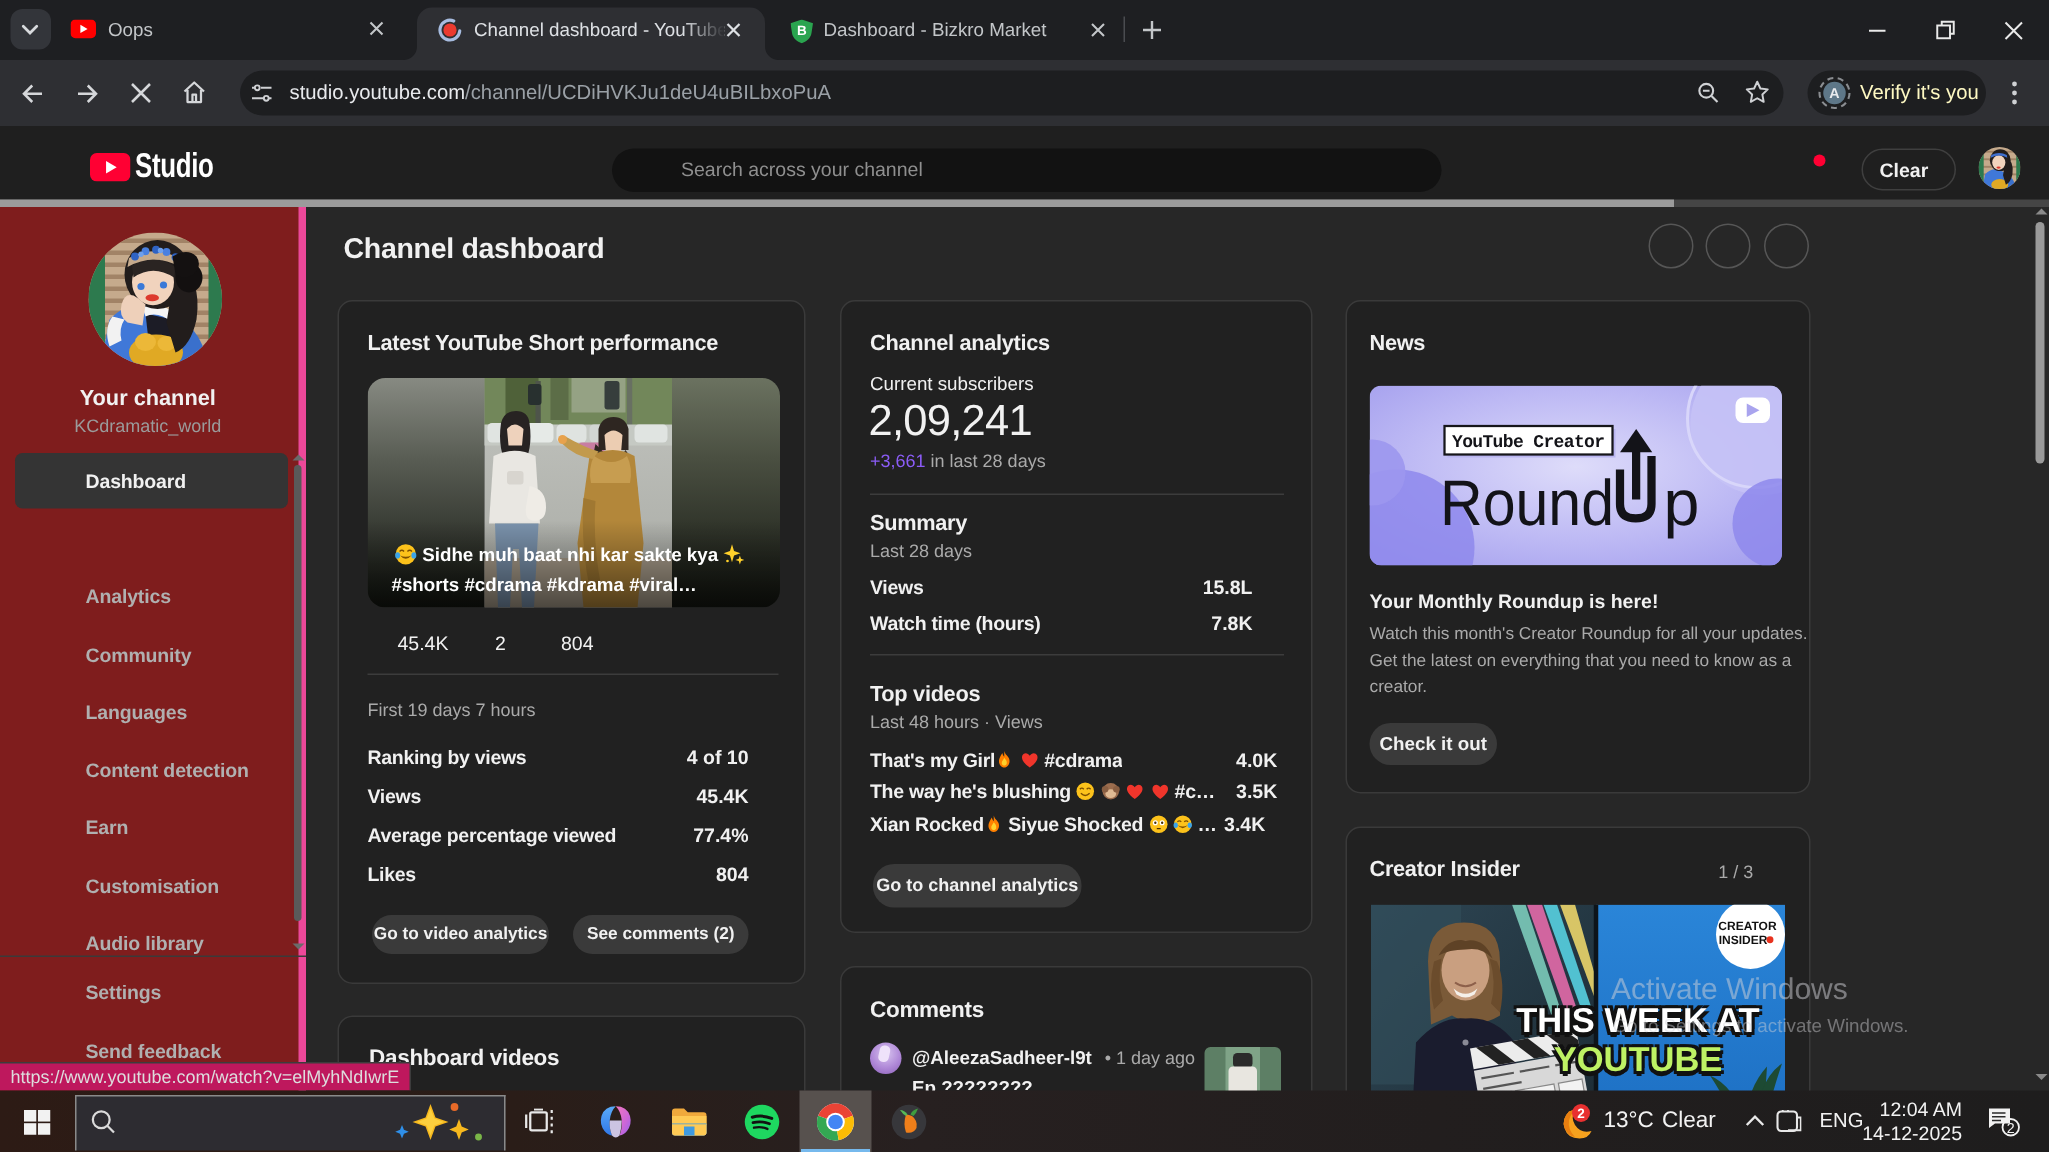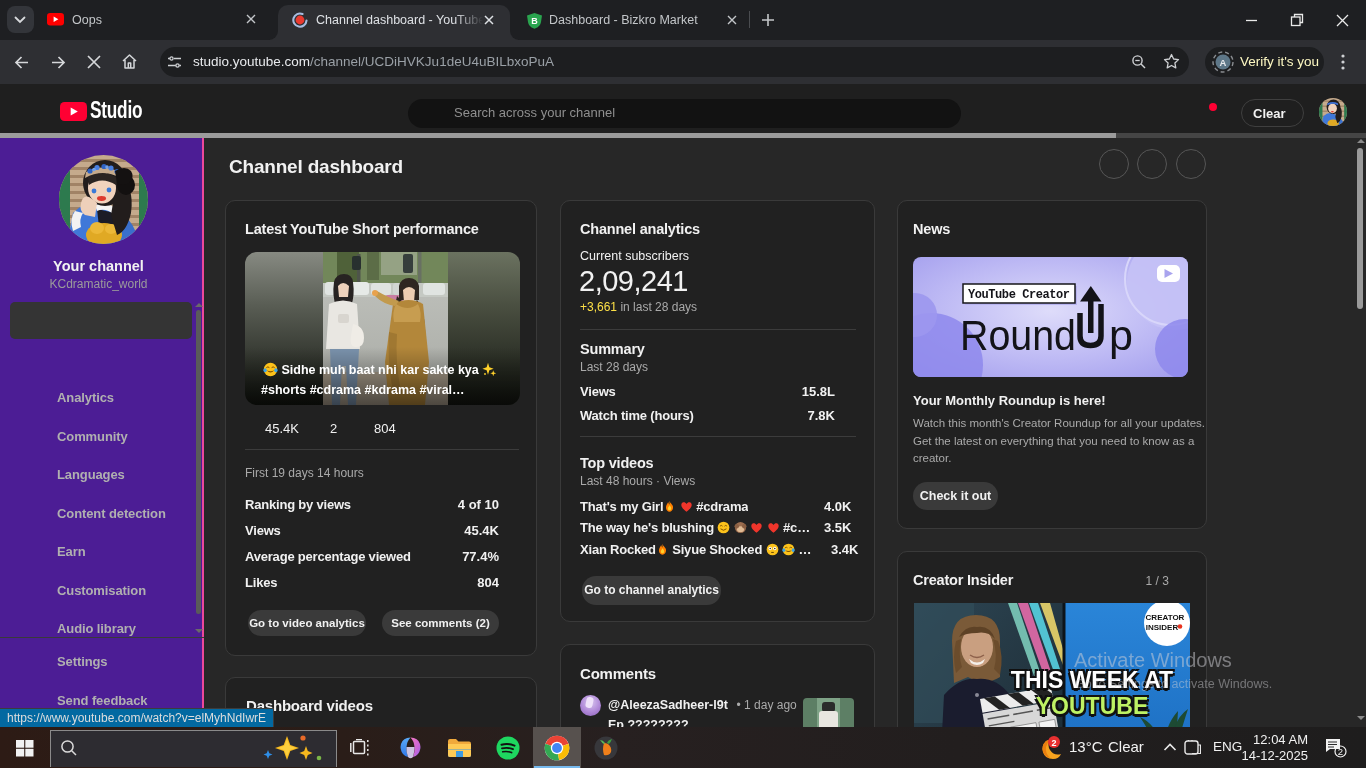--- a/index.html
+++ b/index.html
@@ -9,21 +9,21 @@
 
 #tabbar { left:0; top:0; width:1366px; height:40px; background:#1e1f22; }
 #toolbar { left:0; top:40px; width:1366px; height:44px; background:#2e2f33; }
 .tab { top:5px; height:35px; border-radius:10px 10px 0 0; }
 .tabtxt { font-size:12.5px; color:#c3c6c9; white-space:nowrap; overflow:hidden; }
 #atab { background:#2e2f33; }
 .pill { background:#1d1e20; border-radius:15px; }
 
 #ythead { left:0; top:84px; width:1366px; height:54px; background:#1f1f1f; }
 
-#sidebar { left:0; top:138px; width:204px; height:590px; background:#4c1d95; border-right:2px solid #ec4899; }
+#sidebar { left:0; top:138px; width:204px; height:590px; background:#7f1d1d; border-right:5px solid #ec4899; }
 .mitem { left:0; width:196px; height:38px; color:#b0b0b0; font-size:13px; font-weight:bold; line-height:38px; padding-left:57px; letter-spacing:-0.1px; }
 
 #content { left:205px; top:138px; width:1161px; height:590px; background:#272727; overflow:hidden; }
 .card { position:absolute; background:#212121; border:1px solid #3a3a3a; border-radius:10px; }
 .ctitle { position:absolute; color:#f1f1f1; font-size:14.5px; font-weight:bold; letter-spacing:-0.2px; }
 .row { position:absolute; color:#f1f1f1; font-size:13px; font-weight:bold; letter-spacing:-0.2px; }
 .rval { position:absolute; color:#f1f1f1; font-size:13px; font-weight:bold; text-align:right; }
 .gray { color:#aaaaaa; font-weight:normal; }
 .btn { position:absolute; background:#3a3a3a; border-radius:14px; color:#f1f1f1; font-size:12.5px; font-weight:bold; text-align:center; }
 .divider { position:absolute; height:1px; background:#3c3c3c; }
@@ -221,20 +221,21 @@
           <circle cx="35" cy="14.5" r="1.8" fill="#6fa0ec"></circle>
           <circle cx="48" cy="12" r="1.8" fill="#6fa0ec"></circle>
           <path d="M30 42 Q24 40 22 48 Q20 56 26 60 L36 62 L38 48 Q34 44 30 42 Z" fill="#eed0ba"></path>
           <path d="M24 58 Q20 64 22 72 L14 76 Q10 64 16 56 Z" fill="#f2f2f2"></path>
           <path d="M56 16 Q66 10 72 16 Q76 22 70 28 Q64 32 58 28 Z" fill="#141111"></path>
         </g>
       </svg>
     <div class="abs" style="left:0;top:120px;width:197px;text-align:center;color:#f1f1f1;font-size:14.5px;font-weight:bold;">Your channel</div>
     <div class="abs" style="left:0;top:139px;width:197px;text-align:center;color:#9b9b9b;font-size:12px;">KCdramatic_world</div>
     <div class="abs" style="left:10px;top:164px;width:182px;height:37px;background:#343434;border-radius:5px;"></div>
+    <div class="abs mitem" style="top:164px;color:#f1f1f1;">Dashboard</div>
     <div class="abs mitem" style="top:241px;">Analytics</div>
     <div class="abs mitem" style="top:279.5px;">Community</div>
     <div class="abs mitem" style="top:318px;">Languages</div>
     <div class="abs mitem" style="top:356.5px;">Content detection</div>
     <div class="abs mitem" style="top:395px;">Earn</div>
     <div class="abs mitem" style="top:433.5px;">Customisation</div>
     <div class="abs mitem" style="top:472px;">Audio library</div>
     <div class="abs" style="left:0;top:499px;width:204px;height:1px;background:#3a3a3a;"></div>
     <div class="abs mitem" style="top:505px;">Settings</div>
     <div class="abs mitem" style="top:543.5px;">Send feedback</div>
@@ -331,38 +332,38 @@
               <path d="M15 11 L16 14 L19 15 L16 16 L15 19 L14 16 L11 15 L14 14 Z" fill="#ffd12b"></path>
               <circle cx="4" cy="16" r="1.2" fill="#ffd12b"></circle>
             </svg>
         </div>
         <div class="abs" style="left:16px;top:131px;width:260px;white-space:nowrap;color:#ffffff;font-weight:bold;font-size:12.5px;">#shorts #cdrama #kdrama #viral…</div>
       </div>
       <div class="abs" style="left:39px;top:220px;font-size:13px;color:#f1f1f1;">45.4K</div>
       <div class="abs" style="left:104px;top:220px;font-size:13px;color:#f1f1f1;">2</div>
       <div class="abs" style="left:148px;top:220px;font-size:13px;color:#f1f1f1;">804</div>
       <div class="divider" style="left:19px;top:248px;width:274px;"></div>
-      <div class="abs gray" style="left:19px;top:265px;font-size:12px;position:absolute;">First 19 days 14 hours</div>
+      <div class="abs gray" style="left:19px;top:265px;font-size:12px;position:absolute;">First 19 days 7 hours</div>
       <div class="row" style="left:19px;top:296px;">Ranking by views</div>
         <div class="rval" style="right:37px;top:296px;">4 of 10</div>
       <div class="row" style="left:19px;top:322px;">Views</div>
         <div class="rval" style="right:37px;top:322px;">45.4K</div>
       <div class="row" style="left:19px;top:348px;">Average percentage viewed</div>
         <div class="rval" style="right:37px;top:348px;">77.4%</div>
       <div class="row" style="left:19px;top:374px;">Likes</div>
         <div class="rval" style="right:37px;top:374px;">804</div>
       <div class="btn" style="left:22px;top:409px;width:118px;height:26px;line-height:26px;font-size:11.5px;">Go to video analytics</div>
       <div class="btn" style="left:156px;top:409px;width:117px;height:26px;line-height:26px;font-size:11.5px;">See comments (2)</div>
     </div>
 
     <div class="card" style="left:354.5px;top:62px;width:315px;height:422px;">
       <div class="ctitle" style="left:19.5px;top:20px;">Channel analytics</div>
       <div class="abs" style="left:19.5px;top:48px;font-size:12.5px;color:#f1f1f1;">Current subscribers</div>
       <div class="abs" style="left:18.5px;top:64px;font-size:29px;font-weight:normal;letter-spacing:-0.5px;color:#f1f1f1;">2,09,241</div>
-      <div class="abs" style="left:19.5px;top:99px;font-size:12px;"><span style="color:#fde047;">+3,661</span><span style="color:#aaaaaa;"> in last 28 days</span></div>
+      <div class="abs" style="left:19.5px;top:99px;font-size:12px;"><span style="color:#8b5cf6;">+3,661</span><span style="color:#aaaaaa;"> in last 28 days</span></div>
       <div class="divider" style="left:19.5px;top:128px;width:276px;"></div>
       <div class="ctitle" style="left:19.5px;top:140px;">Summary</div>
       <div class="abs gray" style="left:19.5px;top:159px;font-size:12px;position:absolute;">Last 28 days</div>
       <div class="row" style="left:19.5px;top:183px;">Views</div>
         <div class="rval" style="right:38.5px;top:183px;">15.8L</div>
       <div class="row" style="left:19.5px;top:207px;">Watch time (hours)</div>
         <div class="rval" style="right:38.5px;top:207px;">7.8K</div>
       <div class="divider" style="left:19.5px;top:235px;width:276px;"></div>
       <div class="ctitle" style="left:19.5px;top:254px;">Top videos</div>
       <div class="abs gray" style="left:19.5px;top:273px;font-size:12px;position:absolute;">Last 48 hours · Views</div>
@@ -399,21 +400,21 @@
             <circle cx="6.5" cy="8.5" r="1.2" fill="#4a3000"></circle>
             <circle cx="13.5" cy="8.5" r="1.2" fill="#4a3000"></circle>
             <path d="M8 14.5 L12 14.5" stroke="#4a3000" stroke-width="1.3"></path>
           </svg> <svg width="13" height="13" viewBox="0 0 20 20" style="vertical-align:-2px;">
             <circle cx="10" cy="10" r="9" fill="#fcc21b"></circle>
             <path d="M4.5 7.5 Q6.5 5.5 8.5 7.5 M11.5 7.5 Q13.5 5.5 15.5 7.5" stroke="#7d4f00" stroke-width="1.3" fill="none"></path>
             <path d="M5 11 Q10 17 15 11 Q10 13.5 5 11 Z" fill="#7d4f00"></path>
             <ellipse cx="2.8" cy="11" rx="2.2" ry="2.8" fill="#3aa3e8"></ellipse>
             <ellipse cx="17.2" cy="11" rx="2.2" ry="2.8" fill="#3aa3e8"></ellipse>
           </svg> #cdrama #che…</div>
-        <div class="rval" style="right:15px;top:341px;">3.4K</div>
+        <div class="rval" style="right:30px;top:341px;">3.4K</div>
       <div class="btn" style="left:21.5px;top:375px;width:139px;height:29px;line-height:29px;font-size:12px;">Go to channel analytics</div>
     </div>
 
     <div class="card" style="left:691.5px;top:62px;width:310px;height:329px;">
       <div class="ctitle" style="left:15.5px;top:20px;">News</div>
       <div class="abs" style="left:15.5px;top:56px;width:275px;height:120px;border-radius:8px;overflow:hidden;">
         <svg width="275" height="120" viewBox="0 0 275 120">
           <defs>
             <radialGradient id="rg1" cx="0.5" cy="0.45" r="0.75">
                 <stop offset="0" stop-color="#dedcfa"></stop>
@@ -532,21 +533,21 @@
   <svg class="abs" style="left:1356px;top:137px;" width="10" height="8" viewBox="0 0 10 8">
       <path d="M1 6 L5 2 L9 6 Z" fill="#8a8a8a"></path>
     </svg>
   <div class="abs" style="left:1357px;top:148px;width:6px;height:161px;background:#9a9a9a;border-radius:3px;"></div>
   <svg class="abs" style="left:1356px;top:714px;" width="10" height="8" viewBox="0 0 10 8">
       <path d="M1 2 L9 2 L5 6 Z" fill="#8a8a8a"></path>
     </svg>
 
   <div class="abs" style="left:1074px;top:649px;font-size:20px;color:rgba(210,210,215,0.5);">Activate Windows</div>
   <div class="abs" style="left:1075px;top:677px;font-size:12.5px;color:rgba(210,210,215,0.45);">Go to Settings to activate Windows.</div>
-  <div class="abs" id="statusbub" style="left:0;top:708px;width:274px;height:19px;background:#0369a1;border-top:1px solid #3c3c3c;border-right:1px solid #3c3c3c;color:#dddddd;font-size:12px;line-height:18px;padding-left:7px;">https://www.youtube.com/watch?v=elMyhNdIwrE</div>
+  <div class="abs" id="statusbub" style="left:0;top:708px;width:274px;height:19px;background:#be185d;border-top:1px solid #3c3c3c;border-right:1px solid #3c3c3c;color:#dddddd;font-size:12px;line-height:18px;padding-left:7px;">https://www.youtube.com/watch?v=elMyhNdIwrE</div>
   <div class="abs" id="taskbar">
 
     <svg class="abs" style="left:16px;top:13px;" width="18" height="17" viewBox="0 0 18 17">
         <rect x="0" y="0" width="8.2" height="7.7" fill="#f2f2f2"></rect>
         <rect x="9.3" y="0" width="8.2" height="7.7" fill="#f2f2f2"></rect>
         <rect x="0" y="8.8" width="8.2" height="7.7" fill="#f2f2f2"></rect>
         <rect x="9.3" y="8.8" width="8.2" height="7.7" fill="#f2f2f2"></rect>
       </svg>
 
     <div class="abs" style="left:50px;top:3px;width:287px;height:37px;background:#2d2c31;border:1px solid #8a8a8a;border-bottom:none;"></div>

